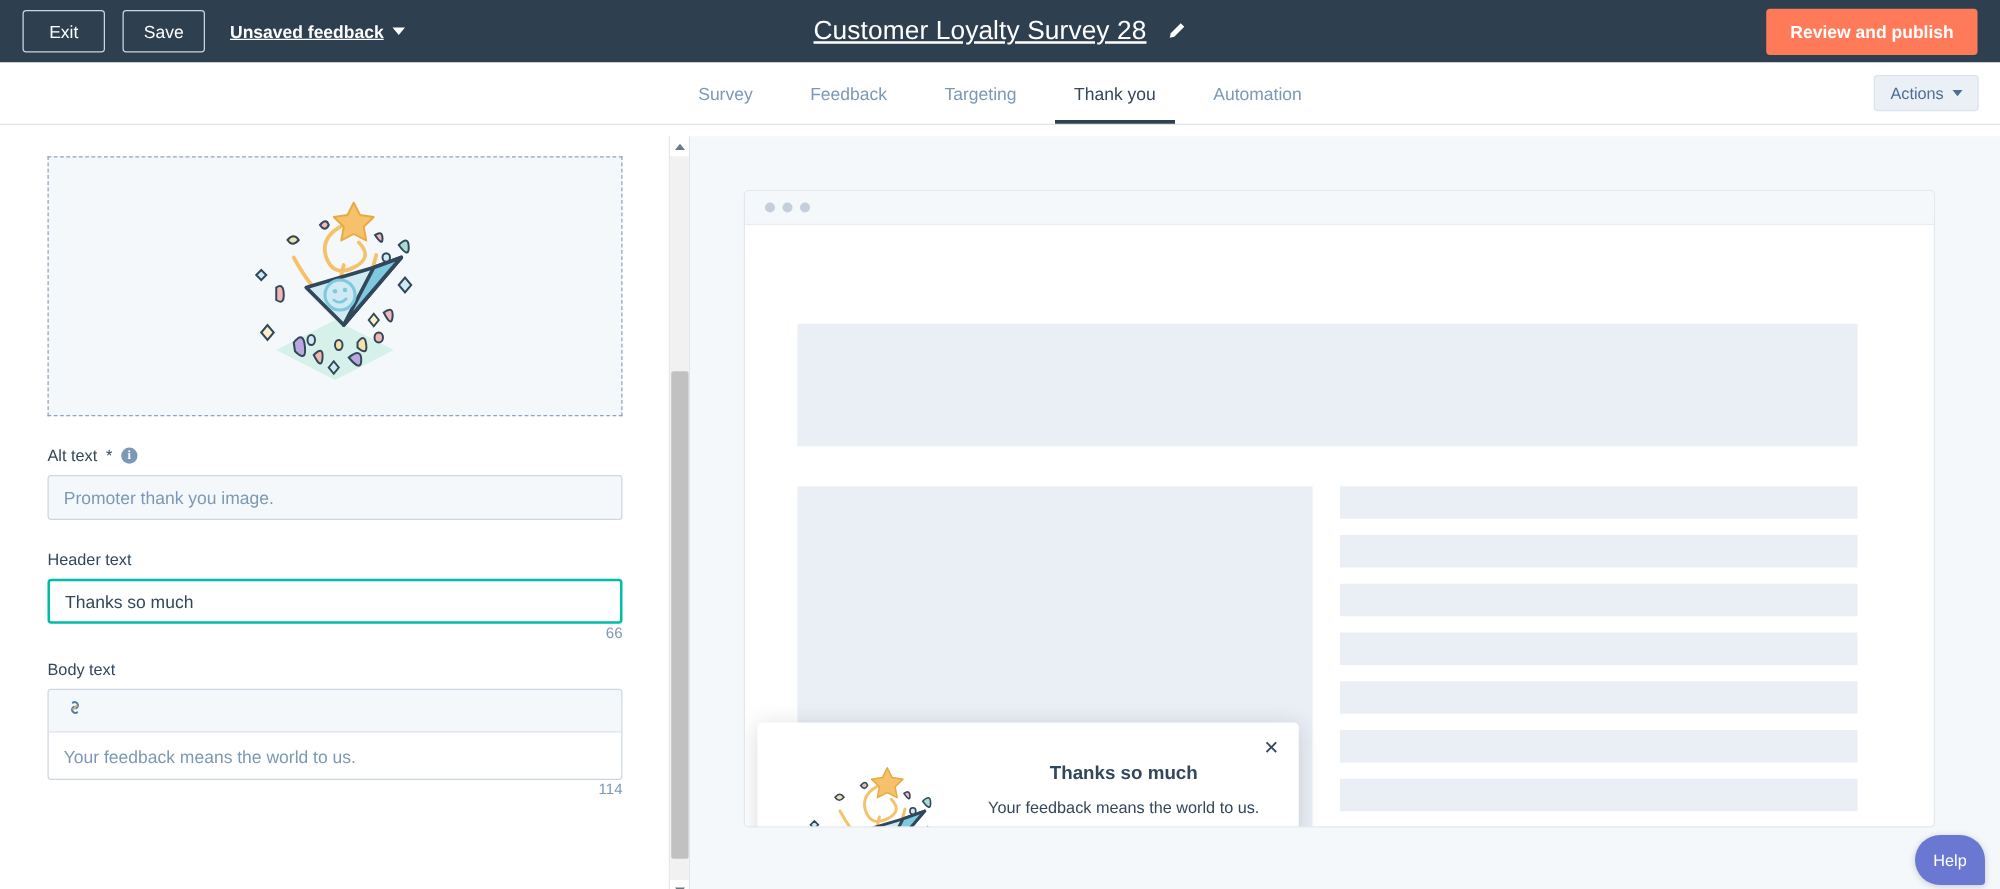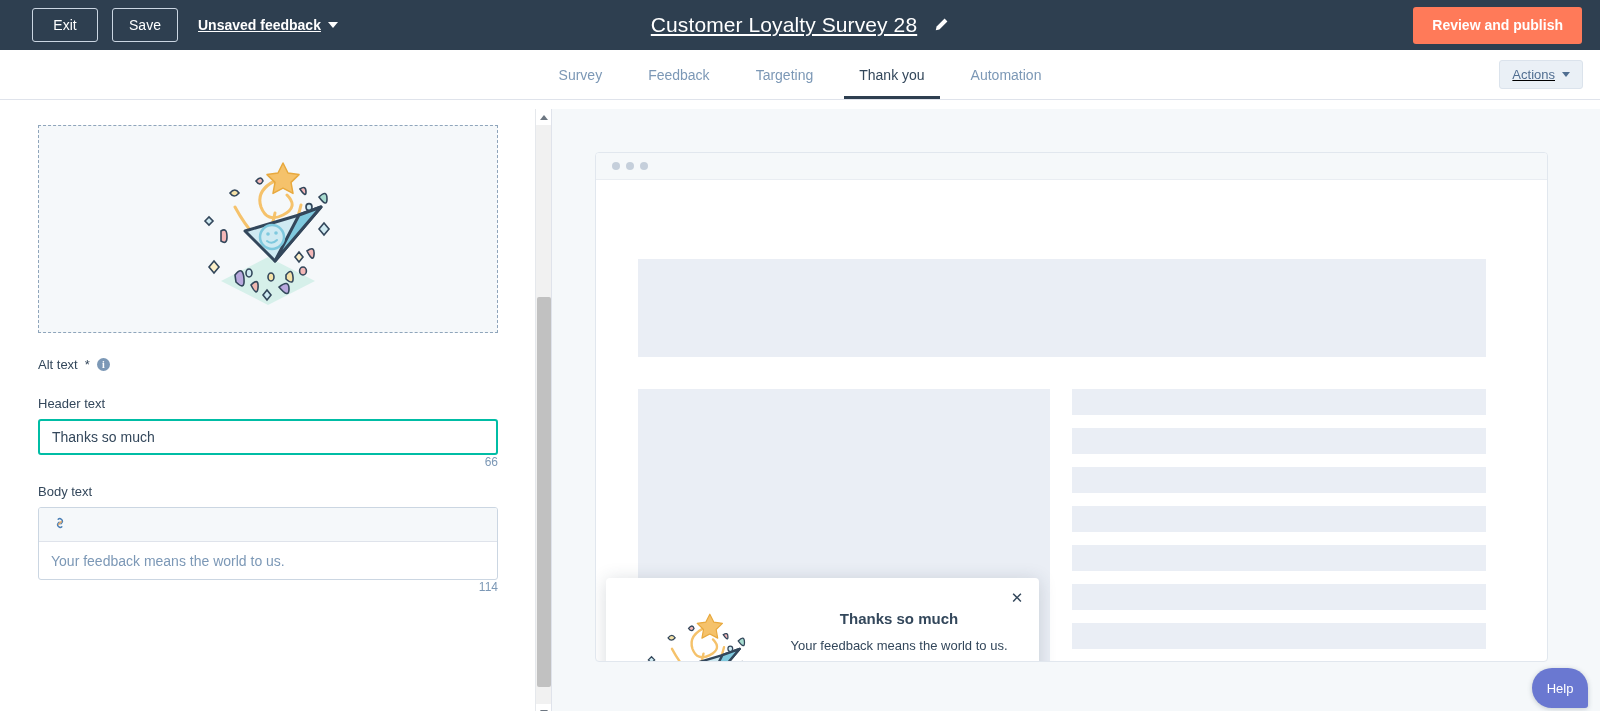--- a/index.html
+++ b/index.html
@@ -13,21 +13,21 @@
 
   
   .topbar {
     position: absolute; top: 0; left: 0;
     width: 1600px; height: 50px;
     background: #2e3f50;
     display: flex; align-items: center;
   }
   .topbar-left {
     display: flex; align-items: center; gap: 14px;
-    padding-left: 32px;
+    padding-left: 18px;
   }
   .btn-outline {
     height: 34px; min-width: 66px;
     padding: 0 14px;
     background: transparent;
     border: 1px solid #cbd6e2;
     border-radius: 3px;
     color: #ffffff;
     font-size: 14px;
     font-family: "Liberation Sans", sans-serif;
@@ -90,21 +90,21 @@
     position: relative;
   }
   .tab.active { color: #33475b; }
   .tab.active::after {
     content: "";
     position: absolute; left: 8px; right: 8px; bottom: 0;
     height: 3px; background: #2e3f50;
   }
   .actions-wrap {
     margin-left: auto; display: flex; align-items: center;
-    padding-right: 17px; z-index: 2; text-decoration: underline;
+    padding-right: 17px; z-index: 2;
   }
   .btn-actions {
     height: 29px; padding: 0 12px;
     background: #eaf0f6; border: 1px solid #dbe3ec; border-radius: 3px;
     color: #506e91; font-size: 13px;
     font-family: "Liberation Sans", sans-serif;
     cursor: pointer;
     display: flex; align-items: center; gap: 7px;
   }
   .caret-down-blue {
@@ -415,20 +415,21 @@
             <path d="M80 150 l4 -5 4 5 -4 5z" fill="#cfeaf2" stroke="#33475b" stroke-width="1.6"></path>
           </svg>
         </span>
       </div>
 
       <div class="field-label">
         <span>Alt text</span>
         <span class="req-star">*</span>
         <span class="info-icon">i</span>
       </div>
+      <div class="text-input">Promoter thank you image.</div>
 
       <div class="field-label">
         <span>Header text</span>
       </div>
       <div class="text-input focused">Thanks so much</div>
       <div class="char-count">66</div>
 
       <div class="field-label" style="margin-top:15px">
         <span>Body text</span>
       </div>

